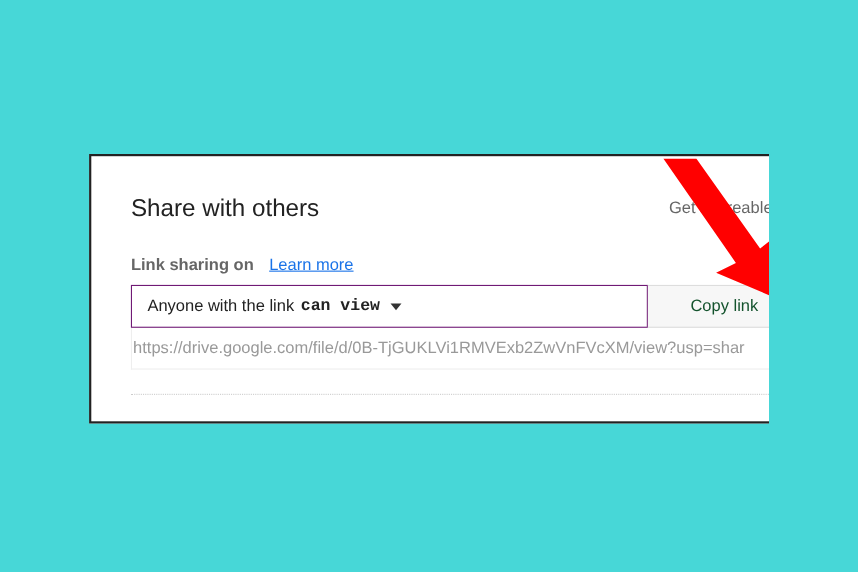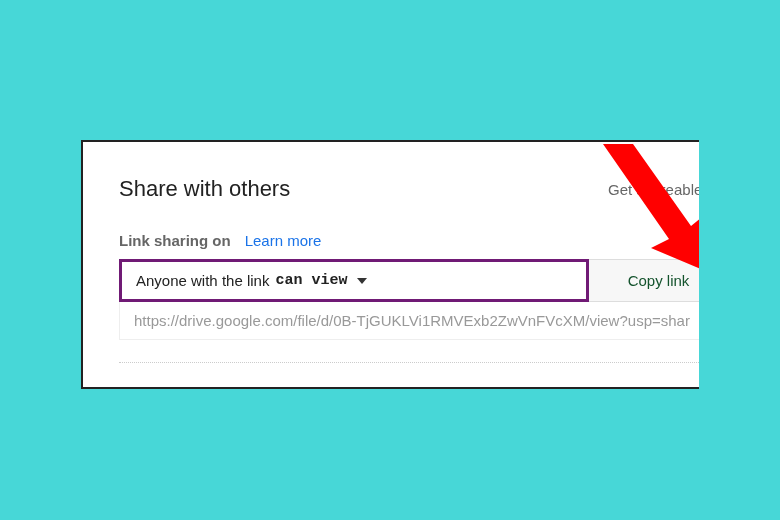--- a/index.html
+++ b/index.html
@@ -51,28 +51,29 @@
     }
     .link-sharing-status {
       font-size: 15px;
       color: #666;
       font-weight: bold;
     }
     .learn-more {
       font-size: 15px;
       color: #1a73e8;
       cursor: pointer;
+      text-decoration: underline;
     }
     .control-row {
       display: flex;
       width: 100%;
     }
     .perm-dropdown {
       flex: 1;
-      border: 3px solid #701a75;
+      border: 1px solid #701a75;
       padding: 10px 14px;
       display: flex;
       align-items: center;
       gap: 6px;
       cursor: pointer;
       font-size: 15px;
       color: #222;
       background: #fff;
     }
     .perm-dropdown .bold { font-weight: 700; font-family: Liberation Mono, monospace; }
@@ -91,21 +92,21 @@
       display: flex;
       align-items: center;
       justify-content: center;
       font-size: 15px;
       color: #14532d;
       cursor: pointer;
     }
     .url-box {
       border: 1px solid #eee;
       border-top: none;
-      padding: 10px 14px;
+      padding: 10px 1px;
       font-size: 15px;
       color: #999;
       white-space: nowrap;
       overflow: hidden;
     }
     .dotted-divider {
       border-top: 1px dotted #ccc;
       margin-top: 22px;
     }
     

